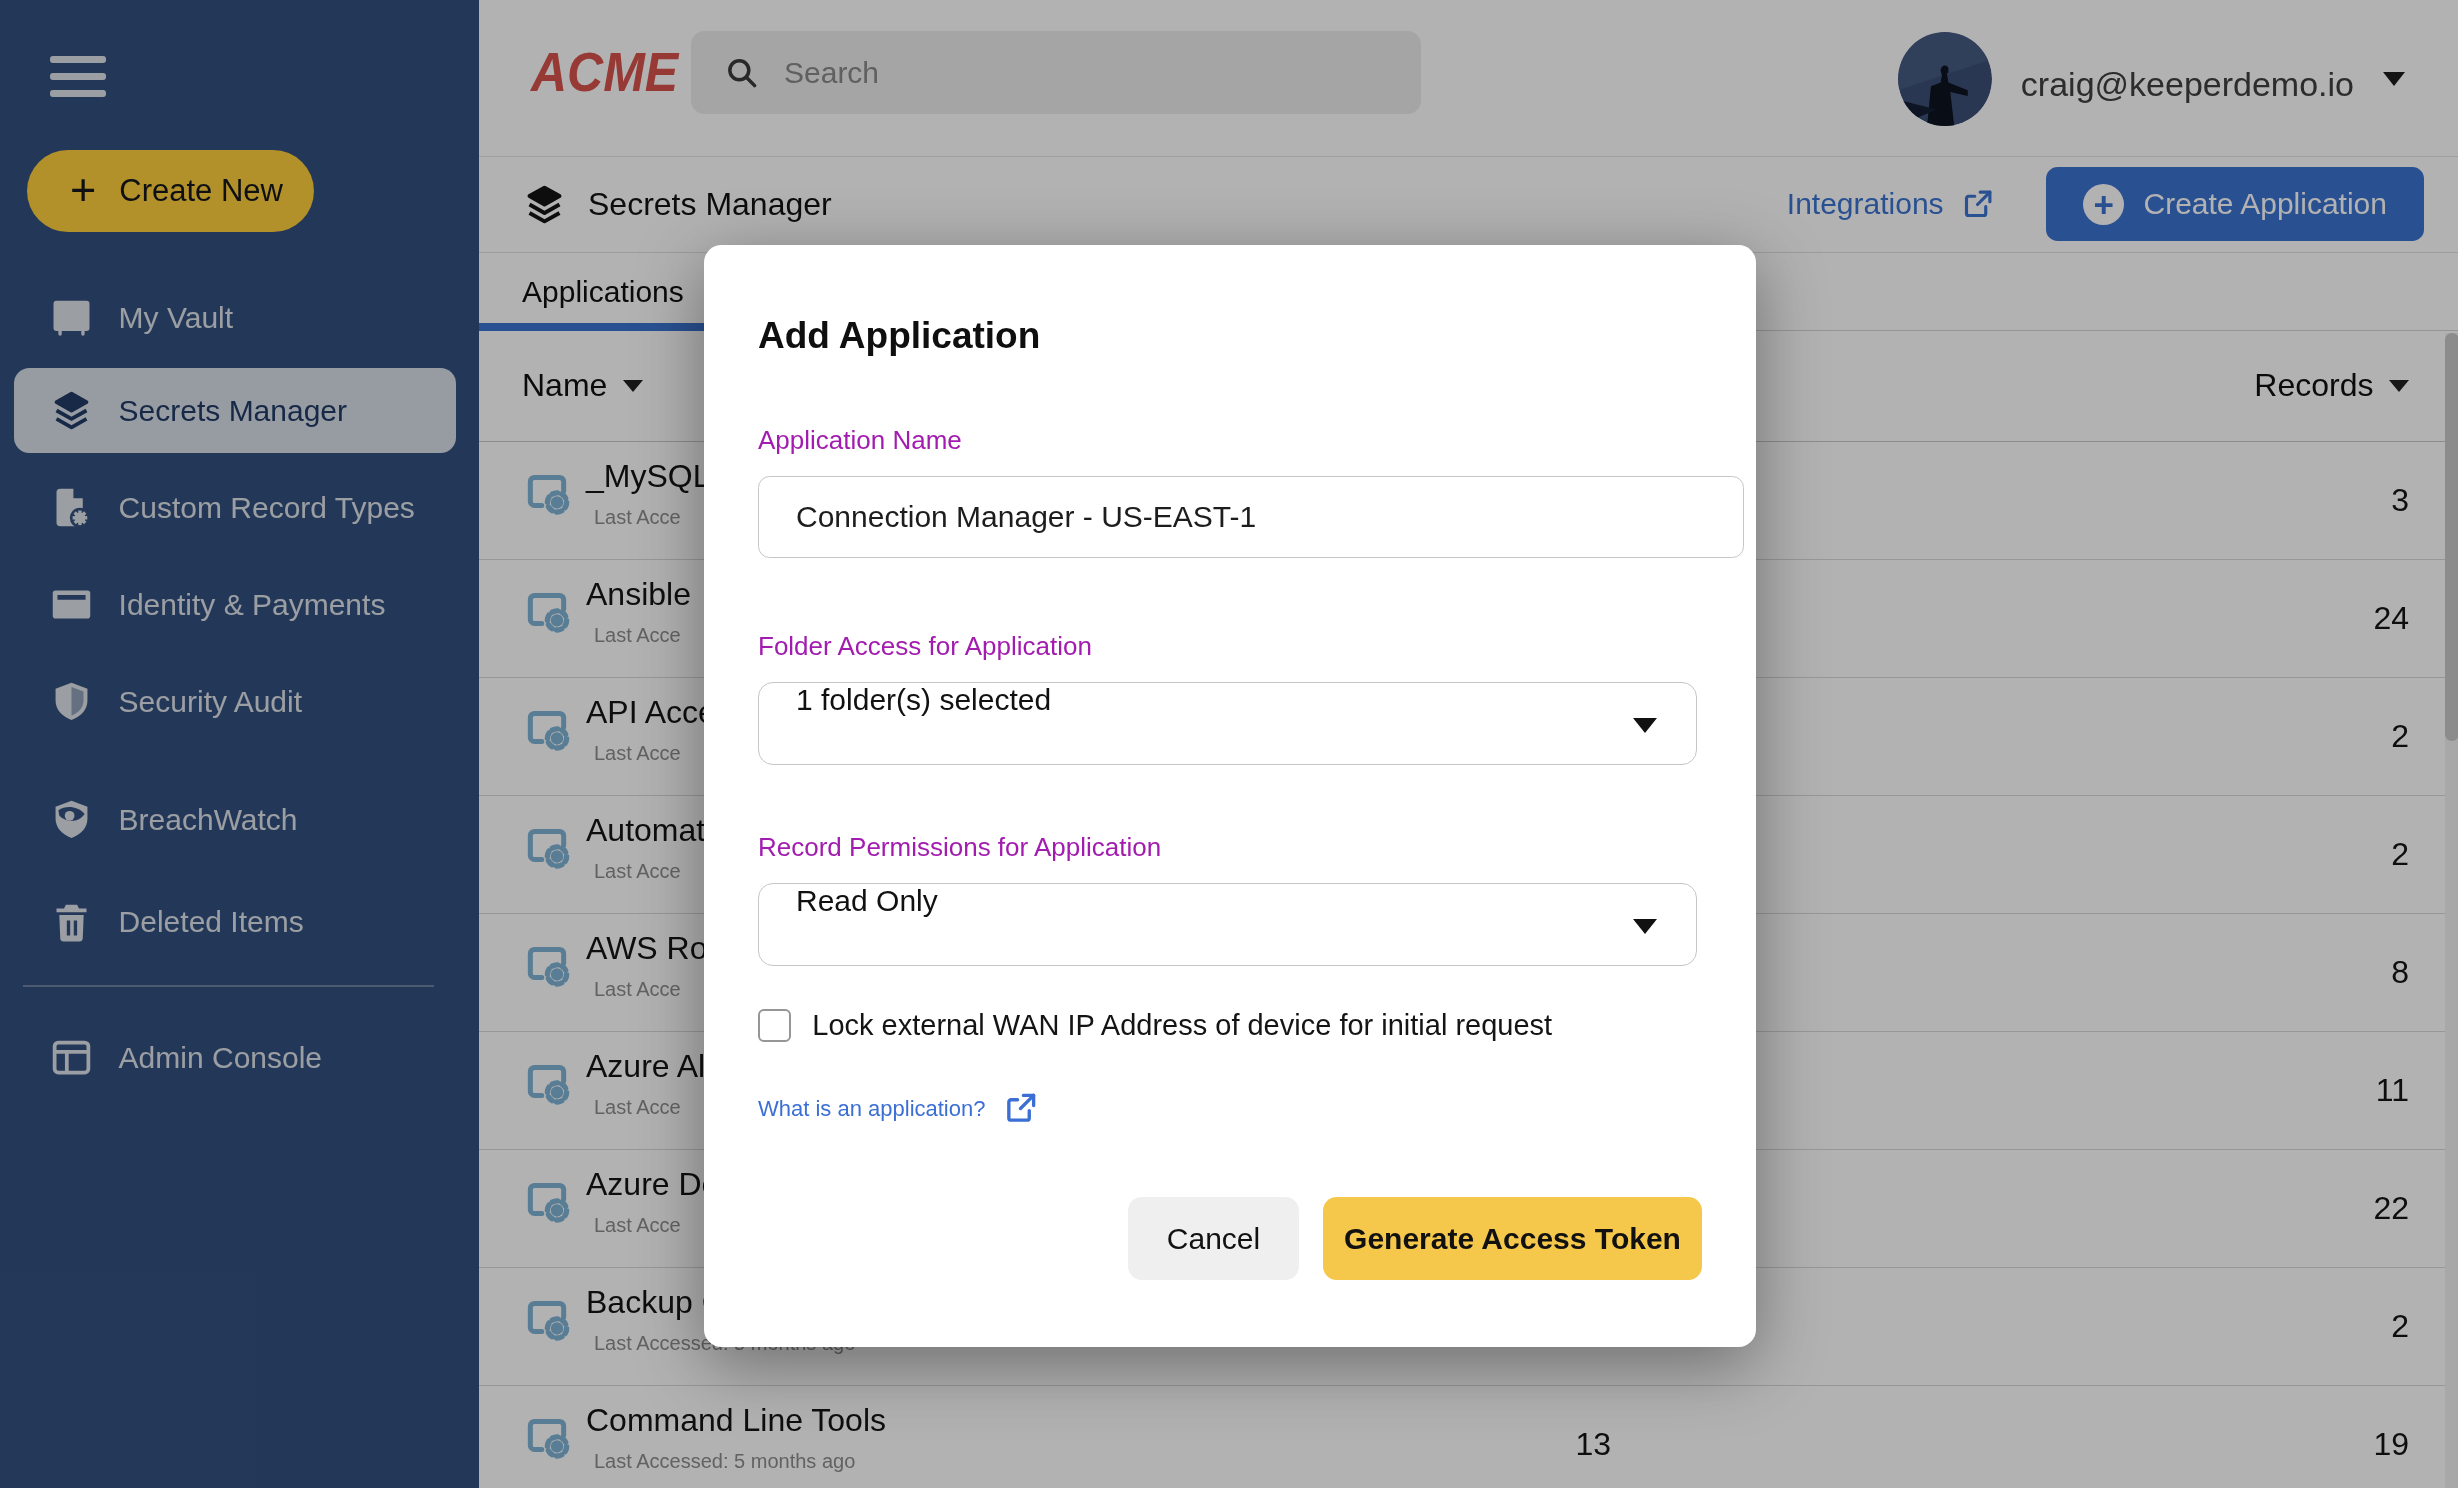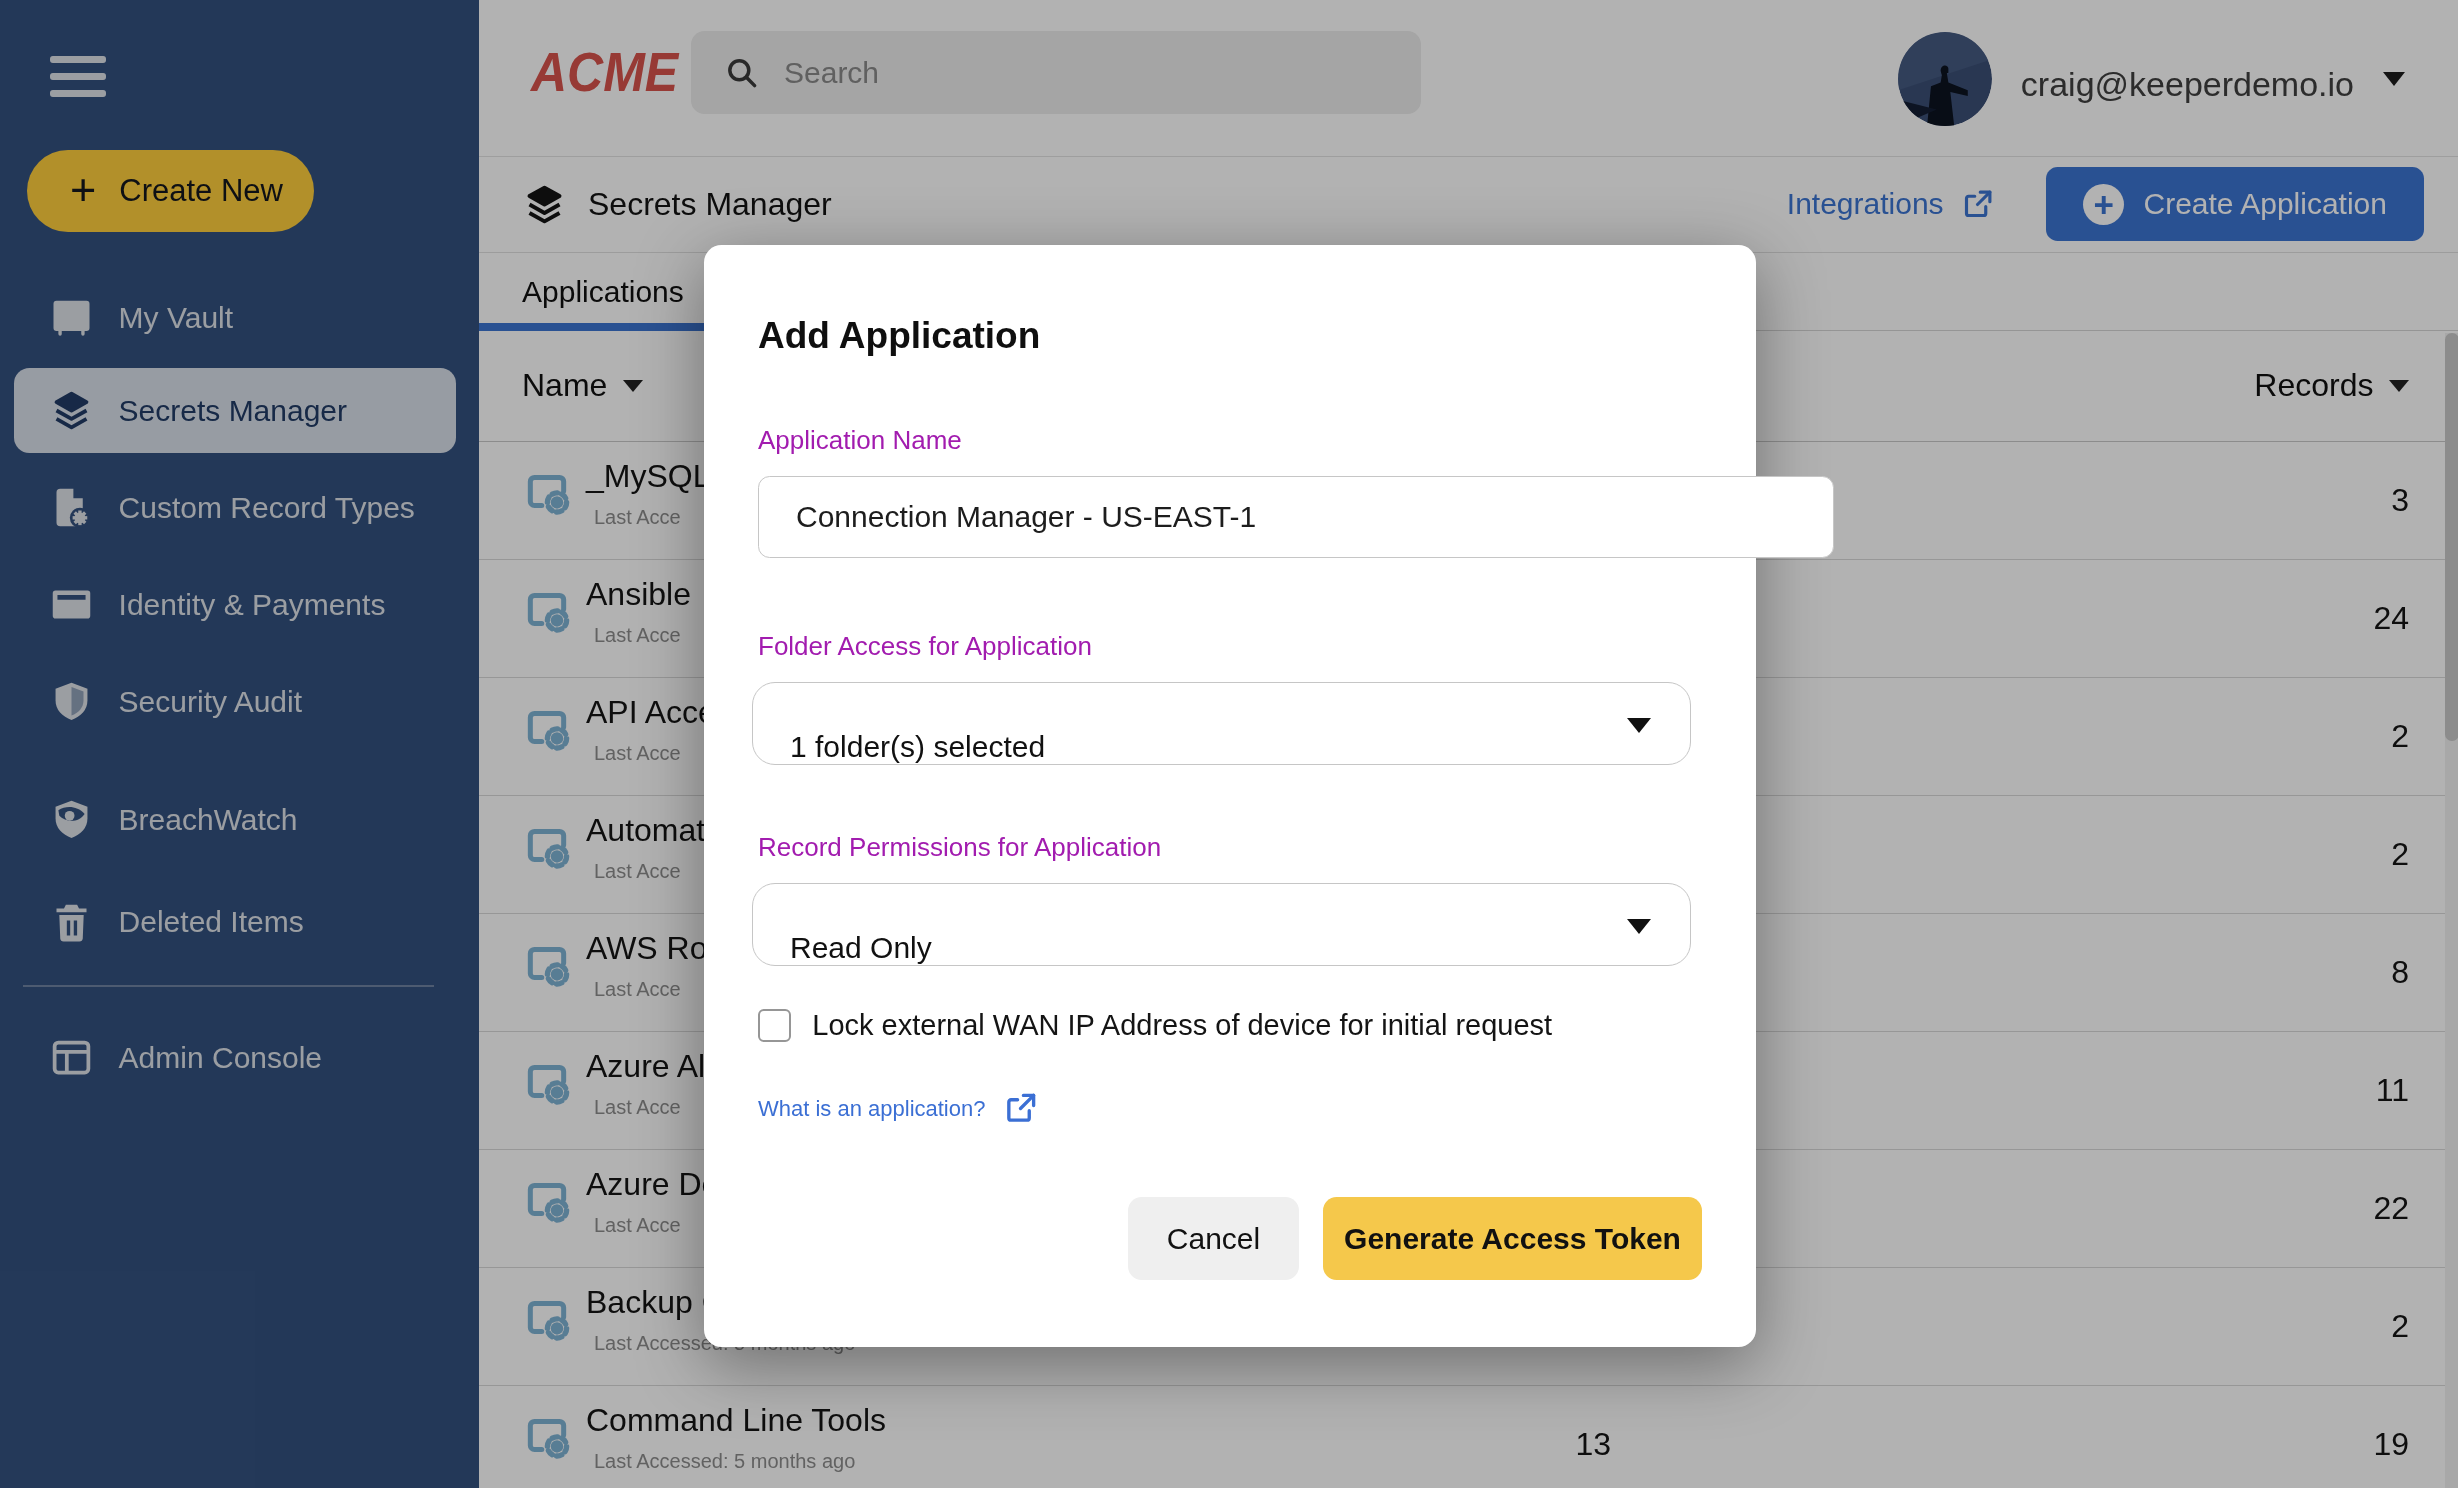--- a/index.html
+++ b/index.html
@@ -62,26 +62,26 @@
   .trow .rmid{position:absolute;left:938px;width:194px;top:0;height:116px;display:flex;align-items:center;justify-content:flex-end;font-size:32px;color:#151515;}
   .trow .rrecords{position:absolute;right:50px;top:0;height:116px;display:flex;align-items:center;font-size:32px;color:#151515;}
   .scrolltrack{position:absolute;right:0;top:333px;width:13.6px;height:1156px;background:#f1f1f1;z-index:2;}
   .scrollthumb{position:absolute;right:0;top:0;width:13.6px;height:408px;background:#c9c9c9;border-radius:6.8px;}
   
   .overlay{position:absolute;inset:0;background:rgba(0,0,0,0.30);z-index:5;}
   .modal{position:absolute;left:704px;top:245px;width:1052px;height:1102px;background:#fff;border-radius:17.5px;z-index:6;box-shadow:0 17.5px 68px rgba(0,0,0,.38);}
   .m-title{position:absolute;left:54px;top:70px;font-size:37px;font-weight:700;color:#0f0f0f;}
   .m-label{position:absolute;left:54px;font-size:26px;color:#a21caf;}
   .m-input{
-    position:absolute;left:54px;width:1076px;height:82px;border:1.9px solid #c6c6c6;border-radius:11.6px;
+    position:absolute;left:54px;width:986px;height:82px;border:1.9px solid #c6c6c6;border-radius:11.6px;
     box-sizing:border-box;font-size:30px;color:#1d1d1d;padding-left:37px;font-family:"Liberation Sans",sans-serif;background:#fff;
   }
   .m-select{
-    position:absolute;left:48px;width:939px;height:83px;border:1.9px solid #c6c6c6;border-radius:23px;
-    box-sizing:border-box;display:flex;align-items:flex-end;font-size:30px;color:#111;padding-left:37px;cursor:pointer;background:#fff;
+    position:absolute;left:54px;width:939px;height:83px;border:1.9px solid #c6c6c6;border-radius:15px;
+    box-sizing:border-box;display:flex;align-items:flex-start;font-size:30px;color:#111;padding-left:37px;cursor:pointer;background:#fff;
   }
   .m-select .sel-caret{position:absolute;right:39px;top:35px;width:0;height:0;border-left:12.6px solid transparent;border-right:12.6px solid transparent;border-top:15.5px solid #111;}
   .m-checkrow{position:absolute;left:54px;top:764px;display:flex;align-items:center;gap:21.3px;}
   .m-checkbox{width:33px;height:33px;border:2.9px solid #969696;border-radius:5.8px;box-sizing:border-box;background:#fff;cursor:pointer;flex:0 0 33px;}
   .m-checklabel{font-size:29px;color:#141414;}
   .m-link{position:absolute;left:54px;top:846px;display:flex;align-items:center;gap:17.5px;color:#3b6fd4;font-size:22px;cursor:pointer;}
   .m-link svg{width:35px;height:35px;}
   .m-btn{position:absolute;top:952px;height:83px;border-radius:13.6px;display:flex;align-items:center;justify-content:center;font-size:30px;cursor:pointer;box-sizing:border-box;}
   .m-cancel{right:457px;width:171px;background:#efefef;color:#111;}
   .m-generate{right:54px;width:379px;background:#f5c84b;color:#111;font-weight:600;}

